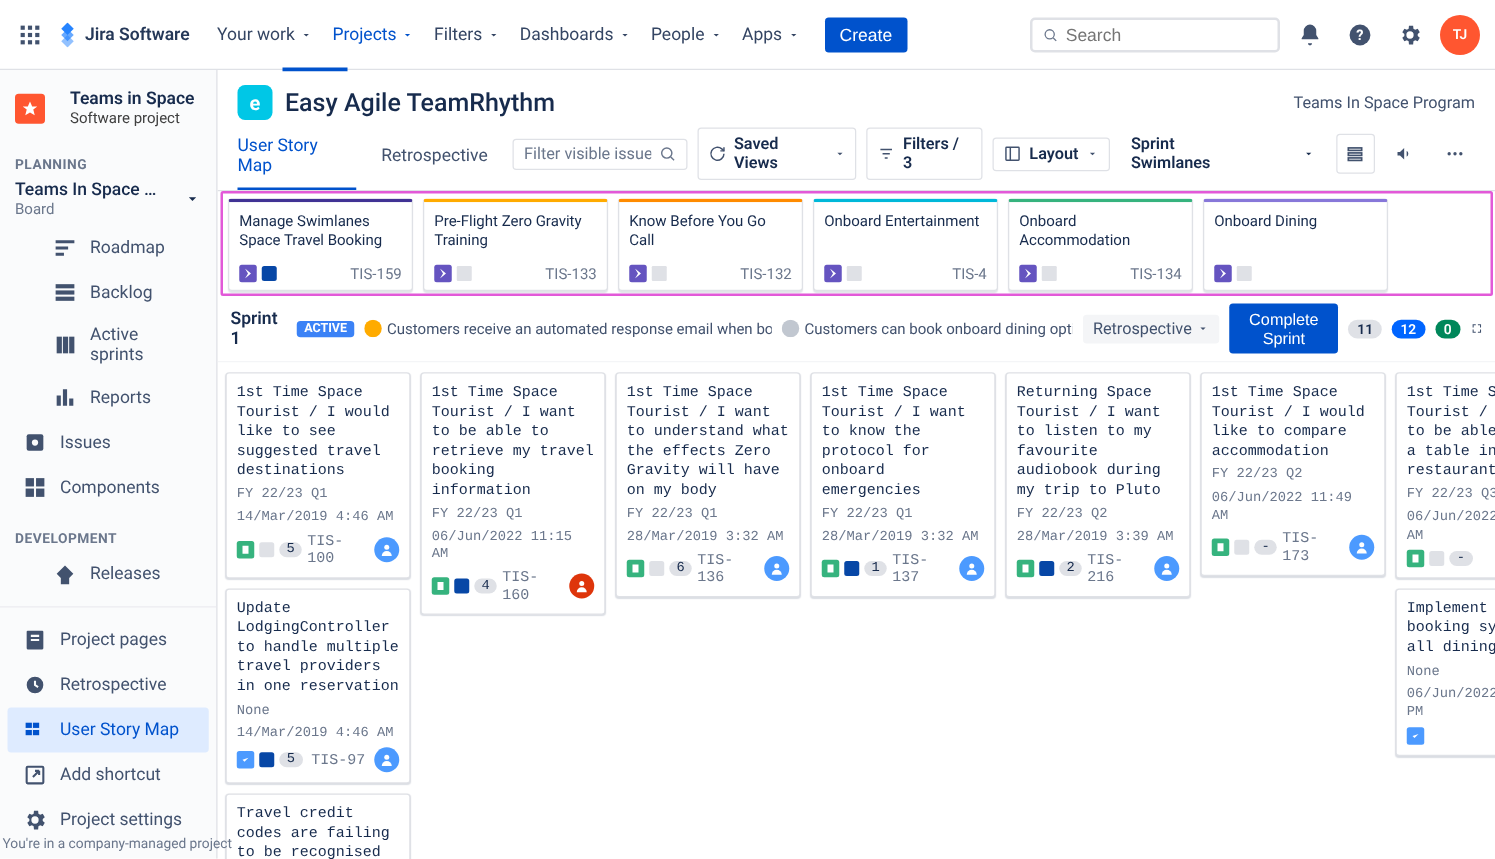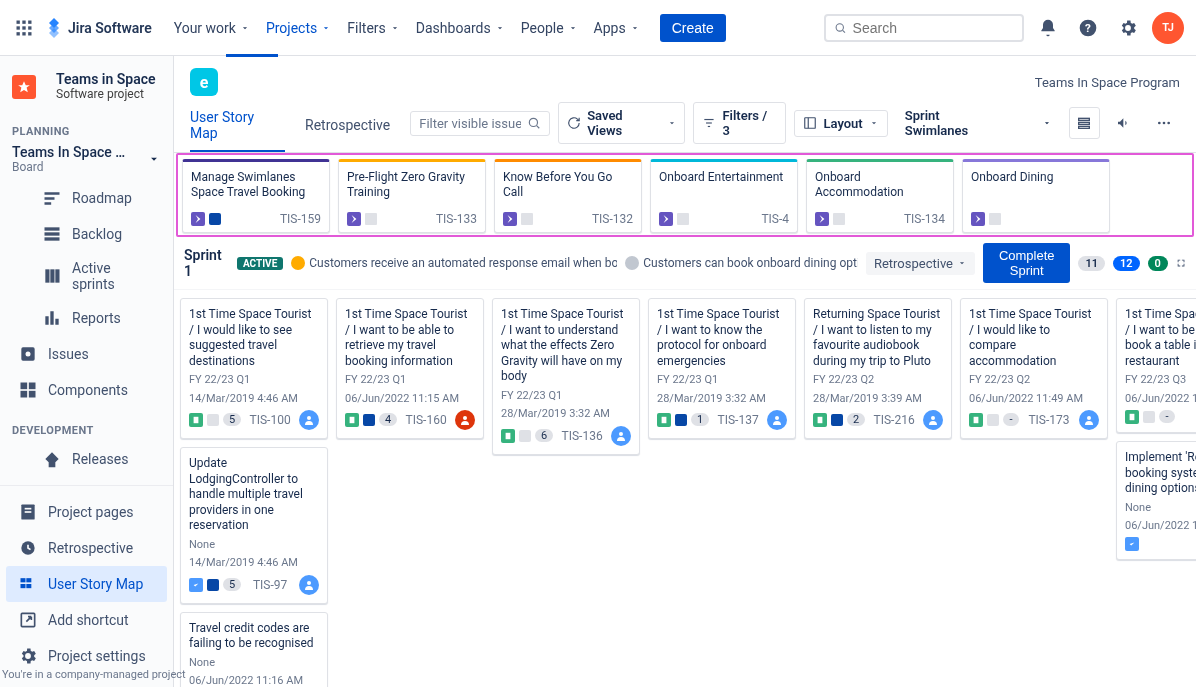--- a/index.html
+++ b/index.html
@@ -70,34 +70,34 @@
   .itype { width:14px; height:14px; border-radius:2px; display:flex; align-items:center; justify-content:center; font-size:9px; color:#fff; flex-shrink:0;}
   .itype.epic { background:#6554C0; }
   .itype.story { background:#36B37E; }
   .itype.task { background:#4C9AFF; }
   .itype.bug { background:#FF5630; }
   .sq { width:12px; height:12px; border-radius:2px;}
   .key { font-size:12px; color:#6B778C; margin-left:auto;}
 
   .sprint-header { display:flex; align-items:center; gap:8px; padding:6px 10px 6px 10px; border-bottom:1px solid #F4F5F7;}
   .sprint-name { font-weight:600; font-size:14px; color:#172B4D;}
-  .lozenge { background:#0f766e; color:#fff; font-size:10px; font-weight:700; padding:1px 6px; border-radius:3px;}
+  .lozenge { background:#3b82f6; color:#fff; font-size:10px; font-weight:700; padding:1px 6px; border-radius:3px;}
   .goal { font-size:12px; color:#42526E; display:flex; align-items:center; gap:4px; overflow:hidden; white-space:nowrap;}
   .goal .coin{ width:14px; height:14px; background:#FFAB00; border-radius:50%; flex-shrink:0;}
   .sh-right{ margin-left:auto; display:flex; align-items:center; gap:8px;}
   .pill { border-radius:10px; padding:1px 7px; font-size:11px; font-weight:600;}
   .pill.gray{ background:#DFE1E6; color:#172B4D;}
   .pill.blue{ background:#0065FF; color:#fff;}
   .pill.green{ background:#00875A; color:#fff;}
   .btn-secondary{ background:#F4F5F7; border-radius:3px; padding:4px 8px; font-size:13px; color:#42526E; display:flex; align-items:center; gap:4px; cursor:pointer;}
   .btn-blue{ background:#0052CC; color:#fff; border-radius:3px; padding:5px 10px; font-size:13px; font-weight:500; cursor:pointer; border:none;}
 
   .cards-row { display:flex; gap:8px; padding:8px 6px; align-items:flex-start;}
   .col-stack { width:148px; flex-shrink:0; display:flex; flex-direction:column; gap:8px;}
-  .story-card { background:#fff; border:1px solid #DFE1E6; border-radius:3px; box-shadow:0 1px 1px rgba(9,30,66,0.15); padding:8px; font-size:12px; display:flex; flex-direction:column; gap:4px; cursor:pointer;}
+  .story-card { background:#fff; border:1px solid #DFE1E6; border-radius:3px; box-shadow:0 1px 1px rgba(9,30,66,0.15); padding:8px; font-size:12px; display:flex; flex-direction:column; gap:4px; cursor:pointer;font-family:Liberation Mono, monospace;}
   .story-title { line-height:1.3; color:#172B4D; }
   .story-meta { font-size:11px; color:#6B778C; line-height:1.3;}
   .story-foot { display:flex; align-items:center; gap:4px;}
   .badge{ background:#DFE1E6; color:#172B4D; border-radius:8px; padding:0 6px; font-size:11px; min-width:16px; text-align:center;}
   .assignee{ width:20px; height:20px; border-radius:50%; background:#4C9AFF; margin-left:auto; display:flex; align-items:center; justify-content:center; flex-shrink:0;}
   .assignee svg{ color:#fff;}
   .assignee.red{ background:#DE350B;}
   .prog-empty{ width:12px; height:12px; background:#DFE1E6; border-radius:1px;}
 
   .footer-msg{ position:absolute; bottom:6px; left:2px; font-size:11px; color:#6B778C;}
@@ -328,20 +328,21 @@
           </svg>
           <span>Project settings</span>
         </div>
       </div>
   </div>
 
   <div class="main">
     <div class="page-head">
       <div class="page-head-left">
         <div class="app-logo">e</div>
+        <div class="page-title">Easy Agile TeamRhythm</div>
       </div>
       <div class="program-label">Teams In Space Program</div>
     </div>
     <div class="tabs-row">
       <div class="tab active">User Story Map</div>
       <div class="tab">Retrospective</div>
       <div class="tabs-right">
         <div class="filter-input">
           <span style="flex:1; white-space:nowrap; overflow:hidden;">Filter visible issues</span>
           <svg width="14" height="14" viewBox="0 0 24 24" fill="none" stroke="currentColor" stroke-width="2">

